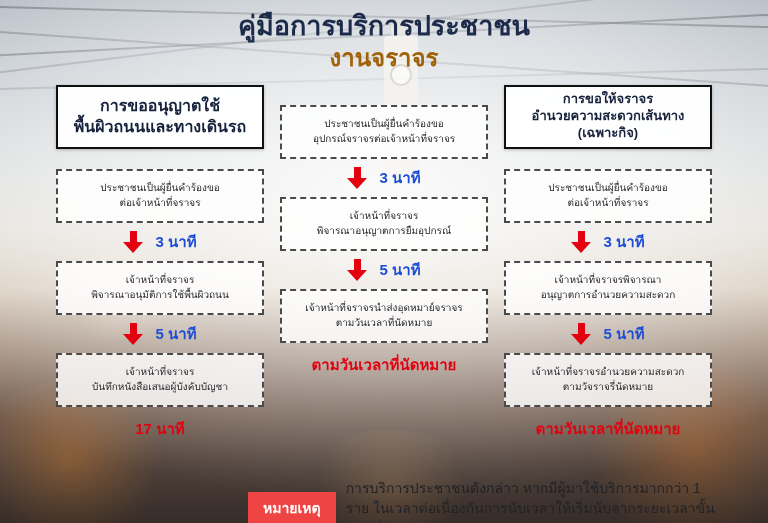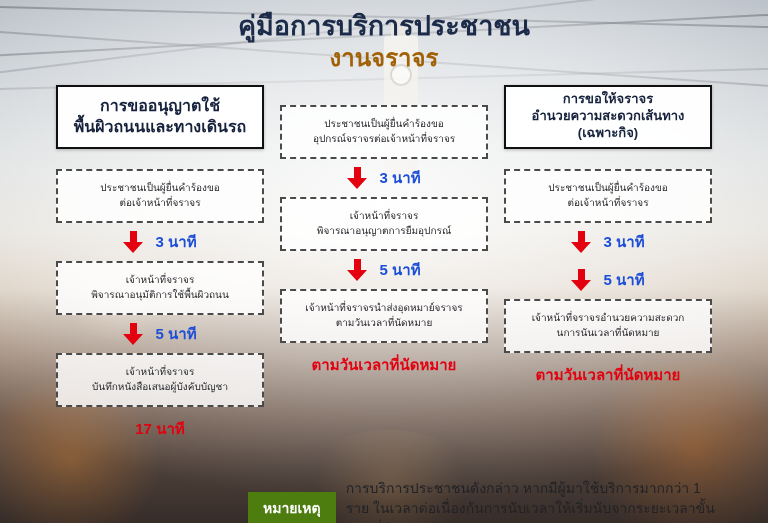--- a/index.html
+++ b/index.html
@@ -80,21 +80,21 @@
   .arrow { display:flex; flex-direction:column; align-items:center; }
   .arrow .shaft { width:7px; height:11px; background:#e3000f; }
   .arrow .head { width:0; height:0; border-left:10px solid transparent;
     border-right:10px solid transparent; border-top:11px solid #e3000f; }
   .duration { color:#1d4ed8; font-weight:bold; font-size:15px; }
 
   .total { margin-top:10px; text-align:center; color:#e3000f; font-weight:bold; font-size:15px; height:22px; }
 
   .note-row { position:absolute; left:248px; top:478px; width:470px;
     display:flex; gap:10px; align-items:center; z-index:2; }
-  .note-label { background:#4d7c0f; color:#ffffff; font-weight:bold; font-size:14px;
+  .note-label { background:#ef4444; color:#ffffff; font-weight:bold; font-size:14px;
     padding:5px 15px; flex:0 0 auto; }
   .note-text { color:#222226; font-size:14px; line-height:1.45; width:400px; }
 </style>
 </head>
 <body>
 
 <div class="page">
 
   <div class="bg"></div>
   <div class="wire w1"></div>
@@ -195,30 +195,34 @@
           <span>ประชาชนเป็นผู้ยื่นคำร้องขอ
 ต่อเจ้าหน้าที่จราจร</span>
         </div>
         <div class="arrow-row">
           <span class="arrow">
               <span class="shaft"></span>
               <span class="head"></span>
             </span>
           <span class="duration">3 นาที</span>
         </div>
+        <div class="step-box">
+          <span>เจ้าหน้าที่จราจรพิจารณา
+อนุญาตการอำนวยความสะดวก</span>
+        </div>
         <div class="arrow-row">
           <span class="arrow">
               <span class="shaft"></span>
               <span class="head"></span>
             </span>
           <span class="duration">5 นาที</span>
         </div>
         <div class="step-box">
           <span>เจ้าหน้าที่จราจรอำนวยความสะดวก
-นการนันเวลาที่นัดหมาย</span>
+ตามวัจราจรี่นัดหมาย</span>
         </div>
         <div class="total">ตามวันเวลาที่นัดหมาย</div>
       </div>
 
     </div>
   </div>
 
   <div class="note-row">
     <div class="note-label">หมายเหตุ</div>
     <div class="note-text">การบริการประชาชนดังกล่าว หากมีผู้มาใช้บริการมากกว่า 1 ราย ในเวลาต่อเนื่องกันการนับเวลาให้เริ่มนับจากระยะเวลาขั้นตอนที่กำหนด</div>

